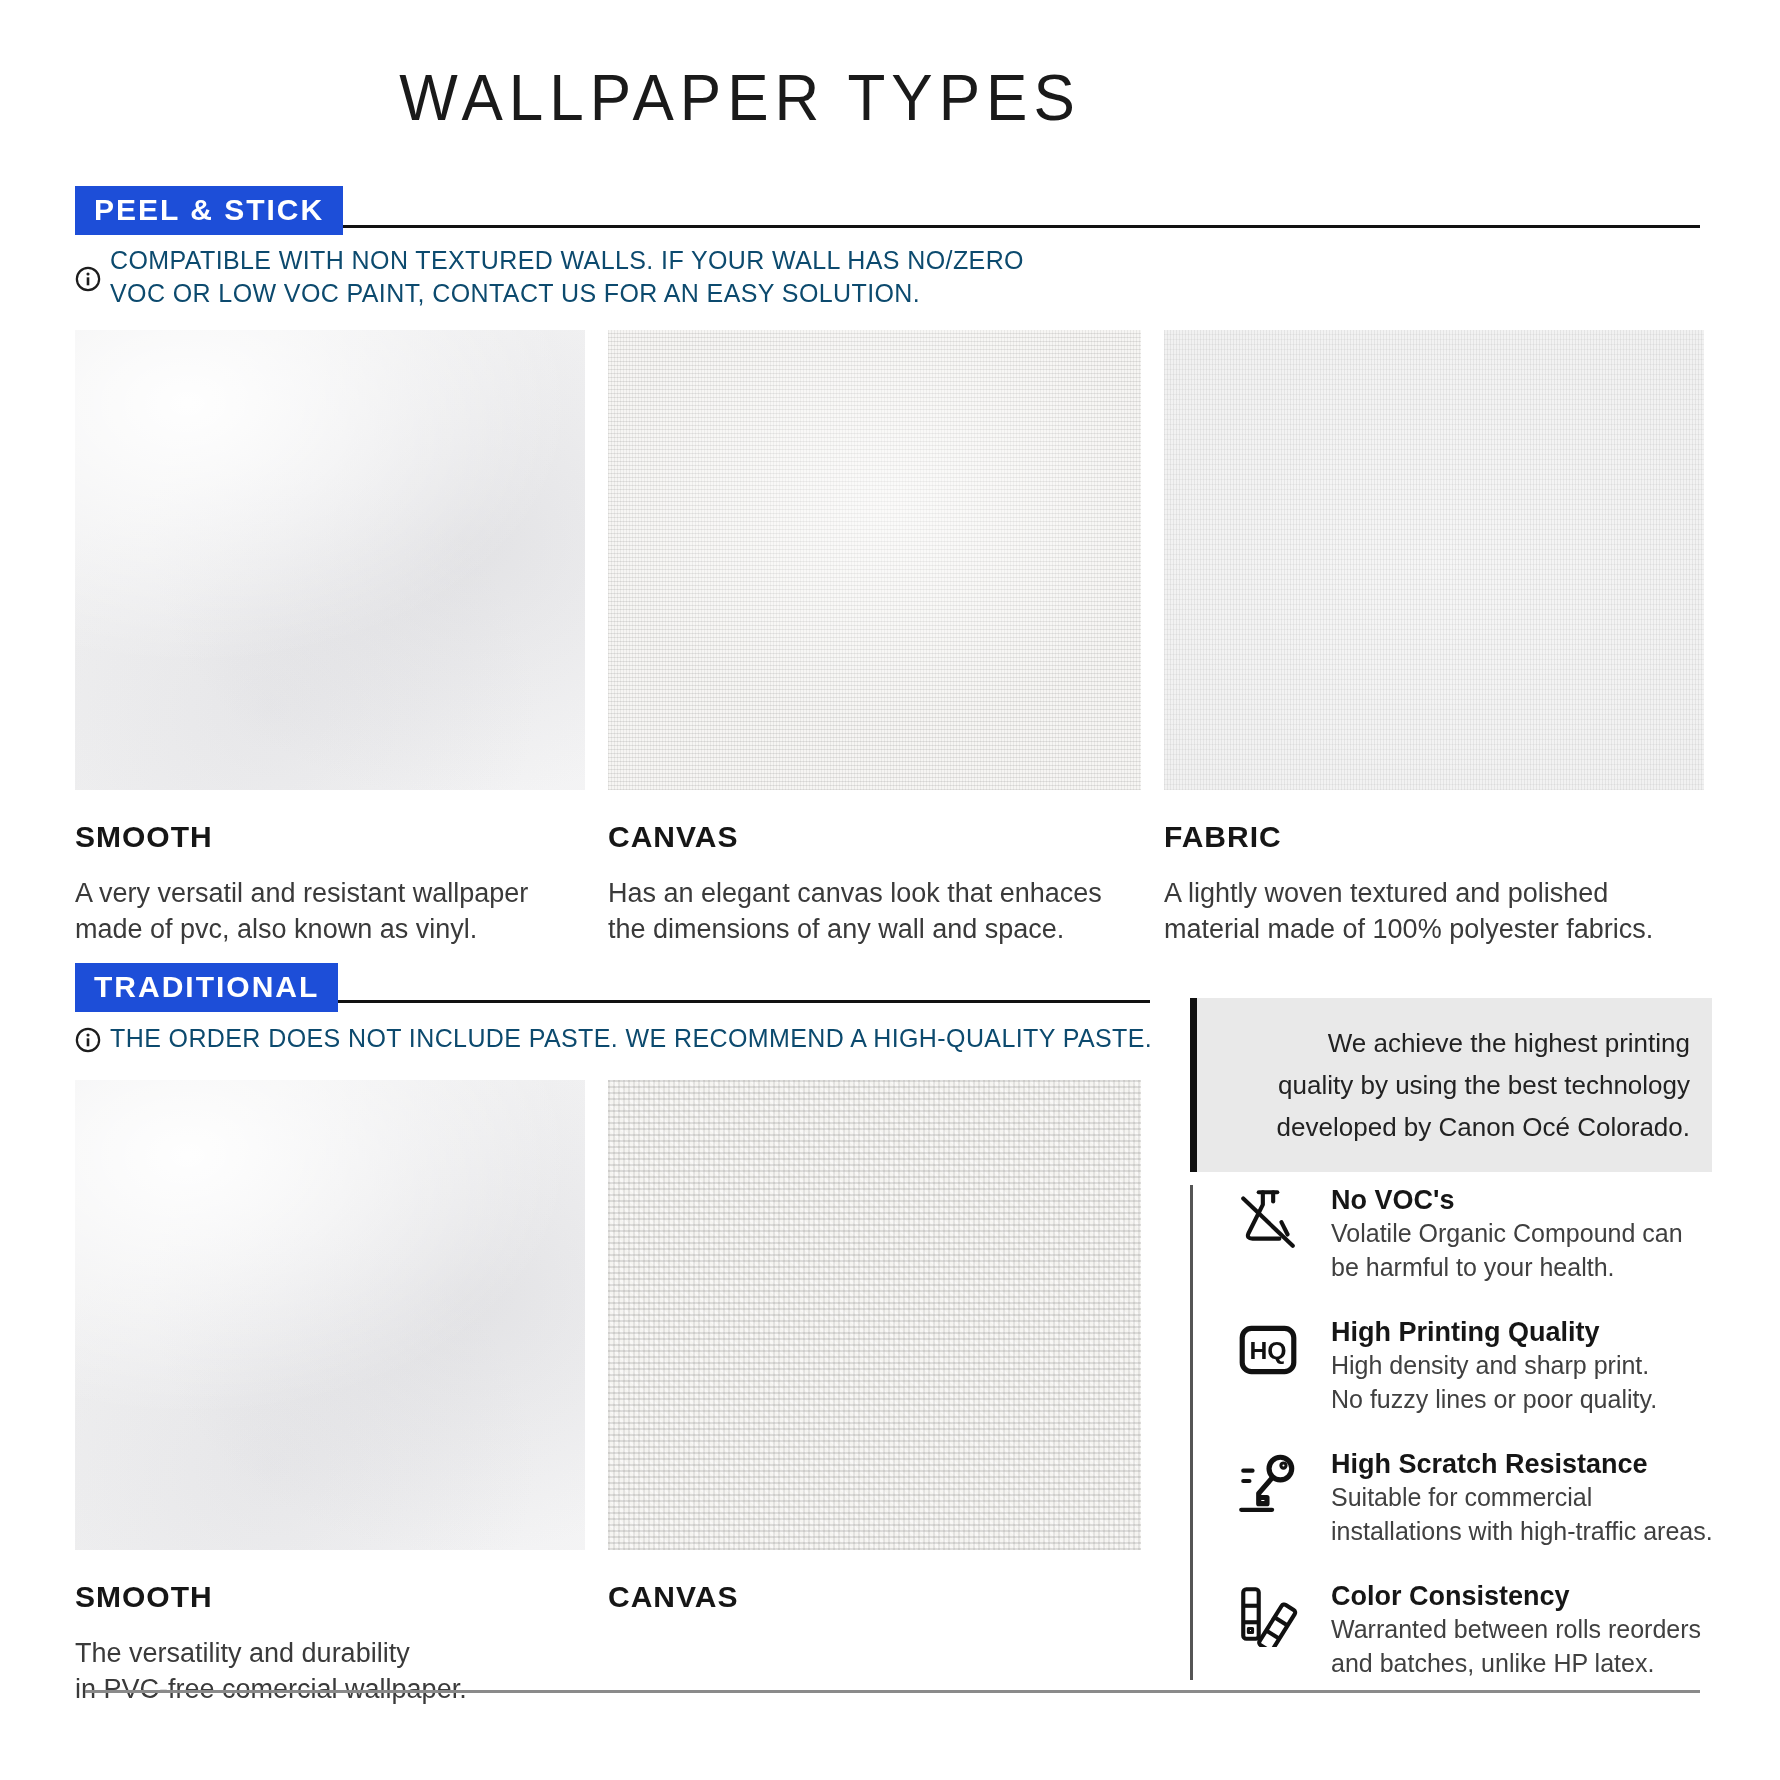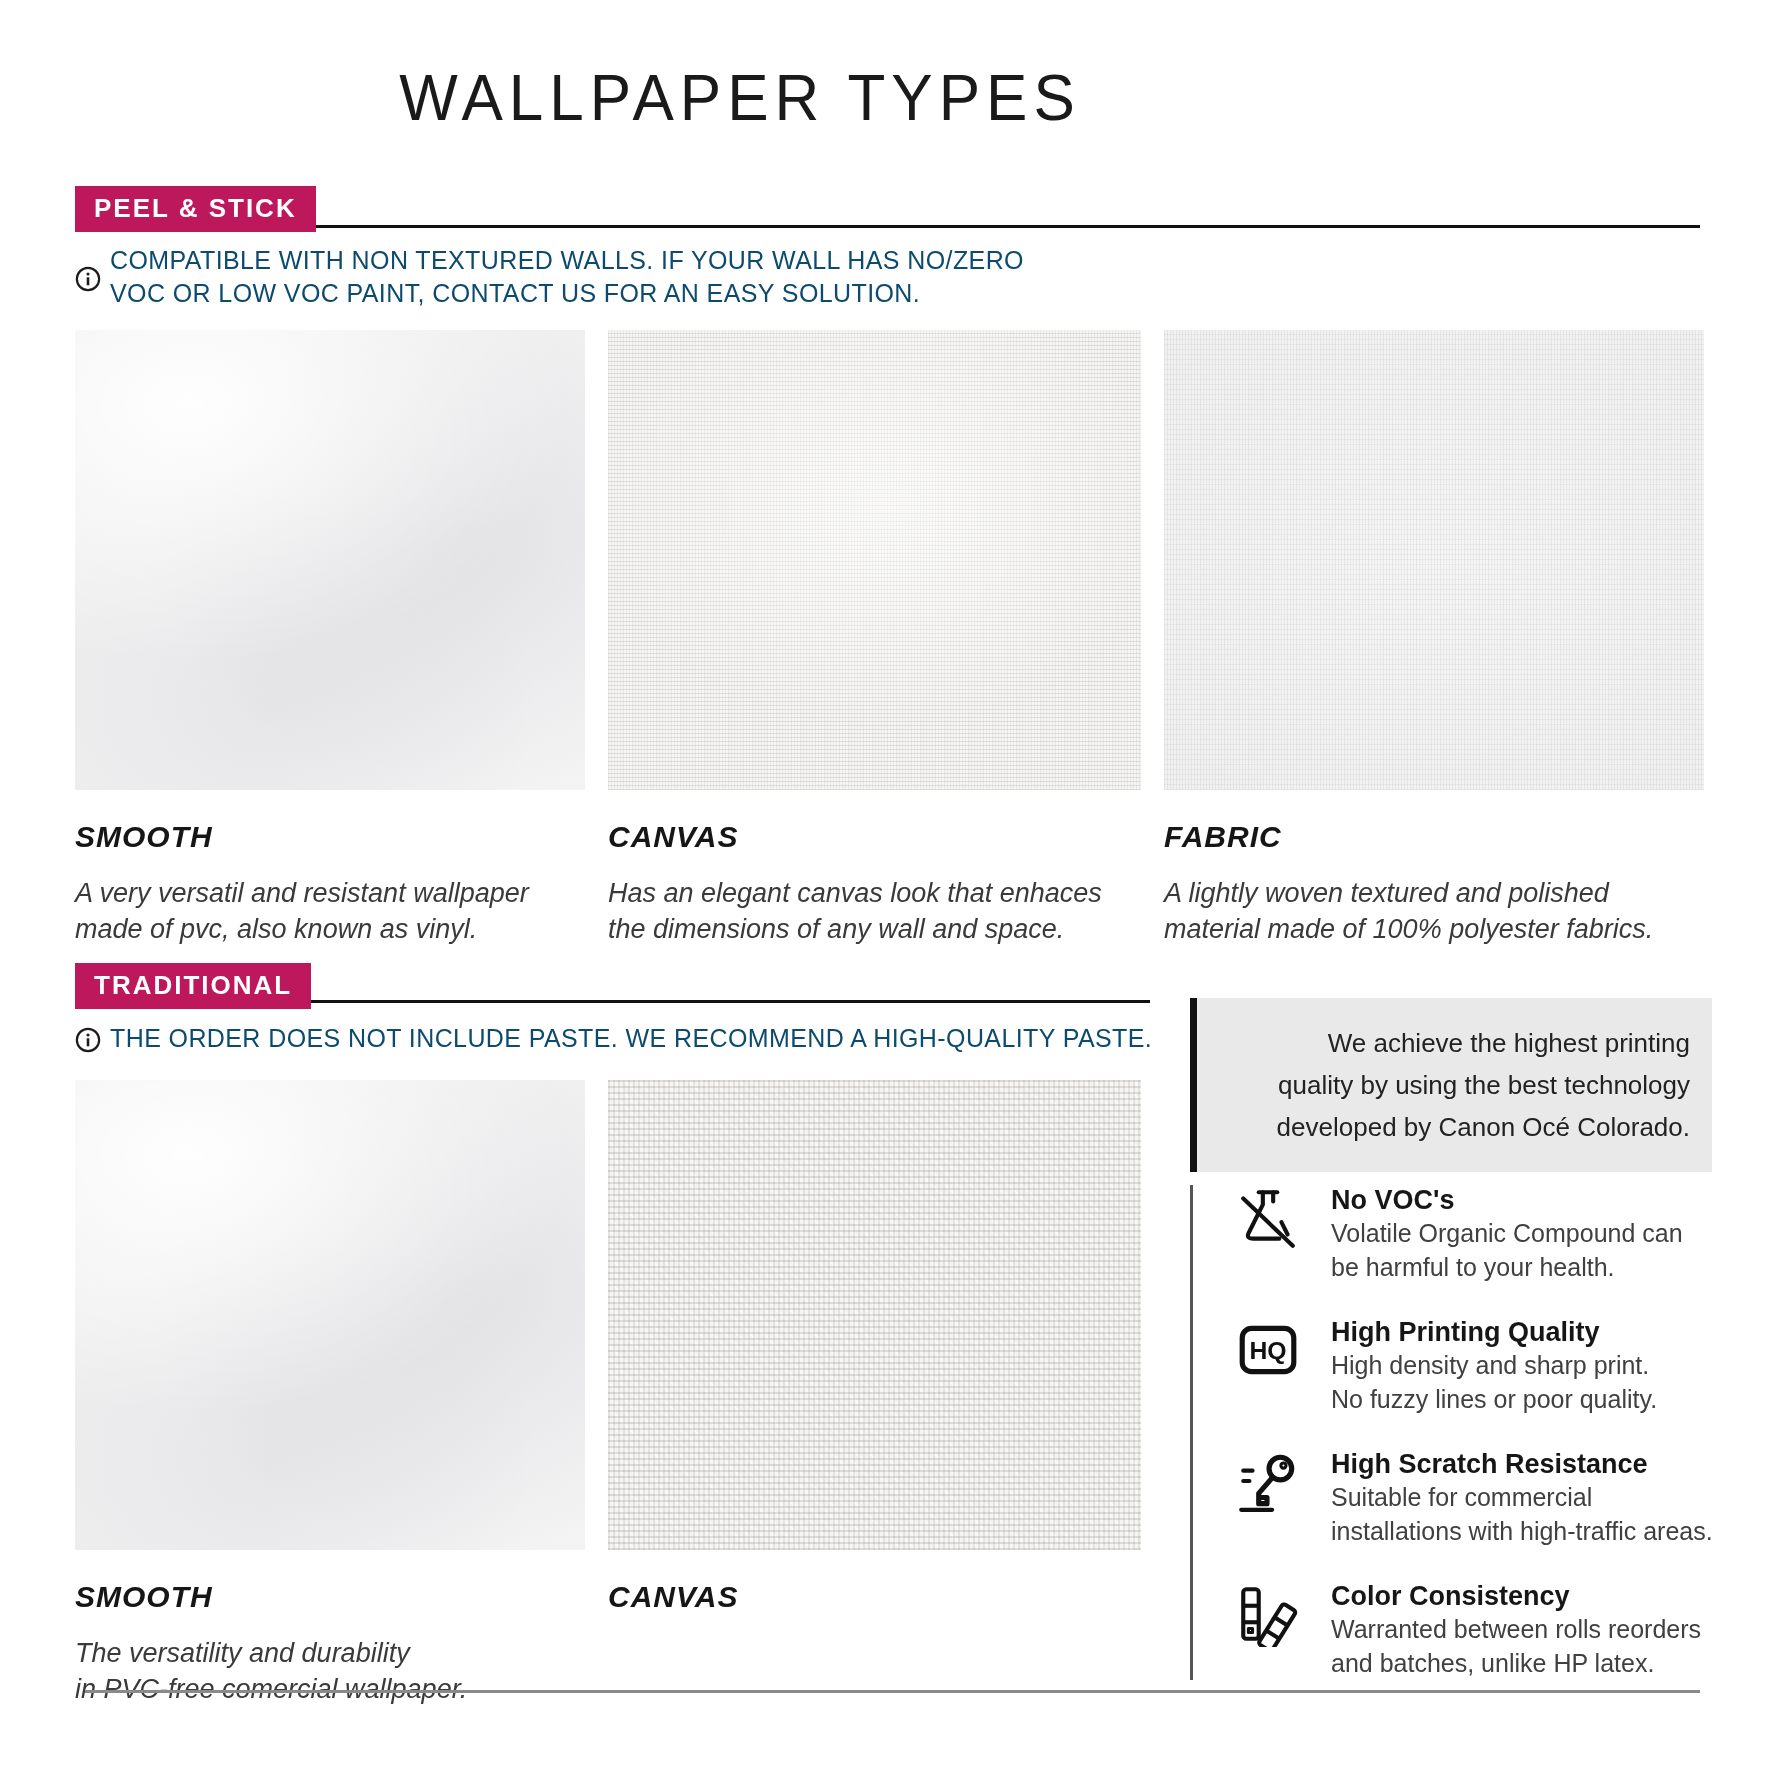--- a/index.html
+++ b/index.html
@@ -15,38 +15,38 @@
   .title{
     position:absolute;top:62px;left:0;width:1480px;
     text-align:center;
     font-size:62px;font-weight:300;letter-spacing:6px;
     color:#1a1a1a;
     transform:scaleY(1.06);
   }
   
   .section-label{
     position:absolute;left:75px;
-    background:#be185d;color:#ffffff;
-    font-size:26px;font-weight:bold;letter-spacing:2px;
+    background:#1d4ed8;color:#ffffff;
+    font-size:30px;font-weight:bold;letter-spacing:2px;
     padding:7px 19px 8px 19px;
     z-index:2;
   }
   .section-rule{
     position:absolute;left:75px;height:3px;background:#111111;
   }
   
   .note{
     position:absolute;left:75px;
     display:flex;align-items:center;gap:9px;
     font-size:25px;letter-spacing:0.4px;color:#0c4a6e;
   }
   .note svg{flex:0 0 auto;margin-top:3px;}
   .note-text{white-space:pre-line;line-height:1.32;}
   
-  .swatch-row{position:absolute;left:75px;display:flex;gap:23px;font-style:italic;}
+  .swatch-row{position:absolute;left:75px;display:flex;gap:23px;}
   .swatch-card{display:flex;flex-direction:column;}
   .swatch{height:460px;border:1px solid #eceand;}
   .row1{top:330px;}
   .row2{top:1080px;}
   .row2 .swatch{height:470px;}
   .w1{width:510px;}
   .w2{width:533px;}
   .w3{width:540px;}
   .swatch-name{
     margin-top:30px;

